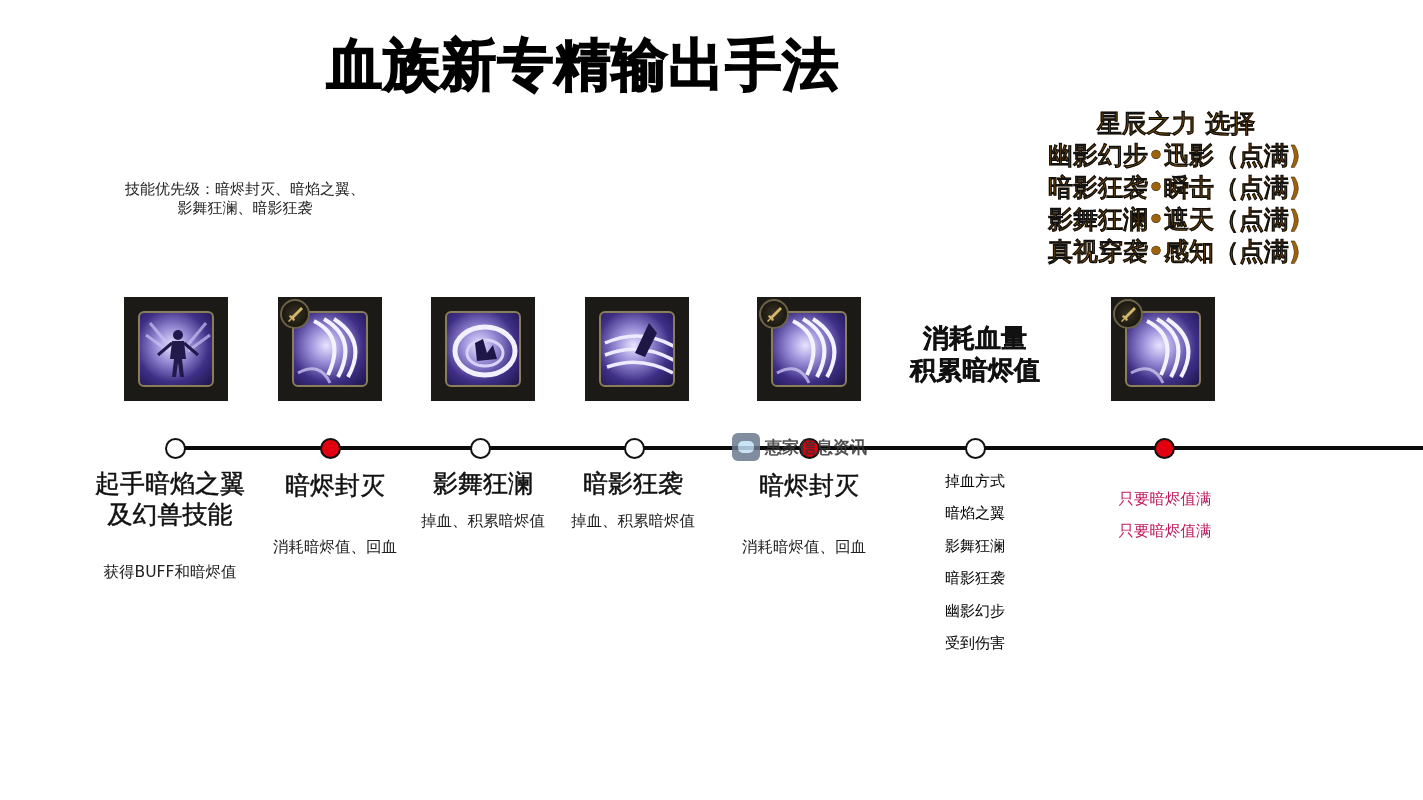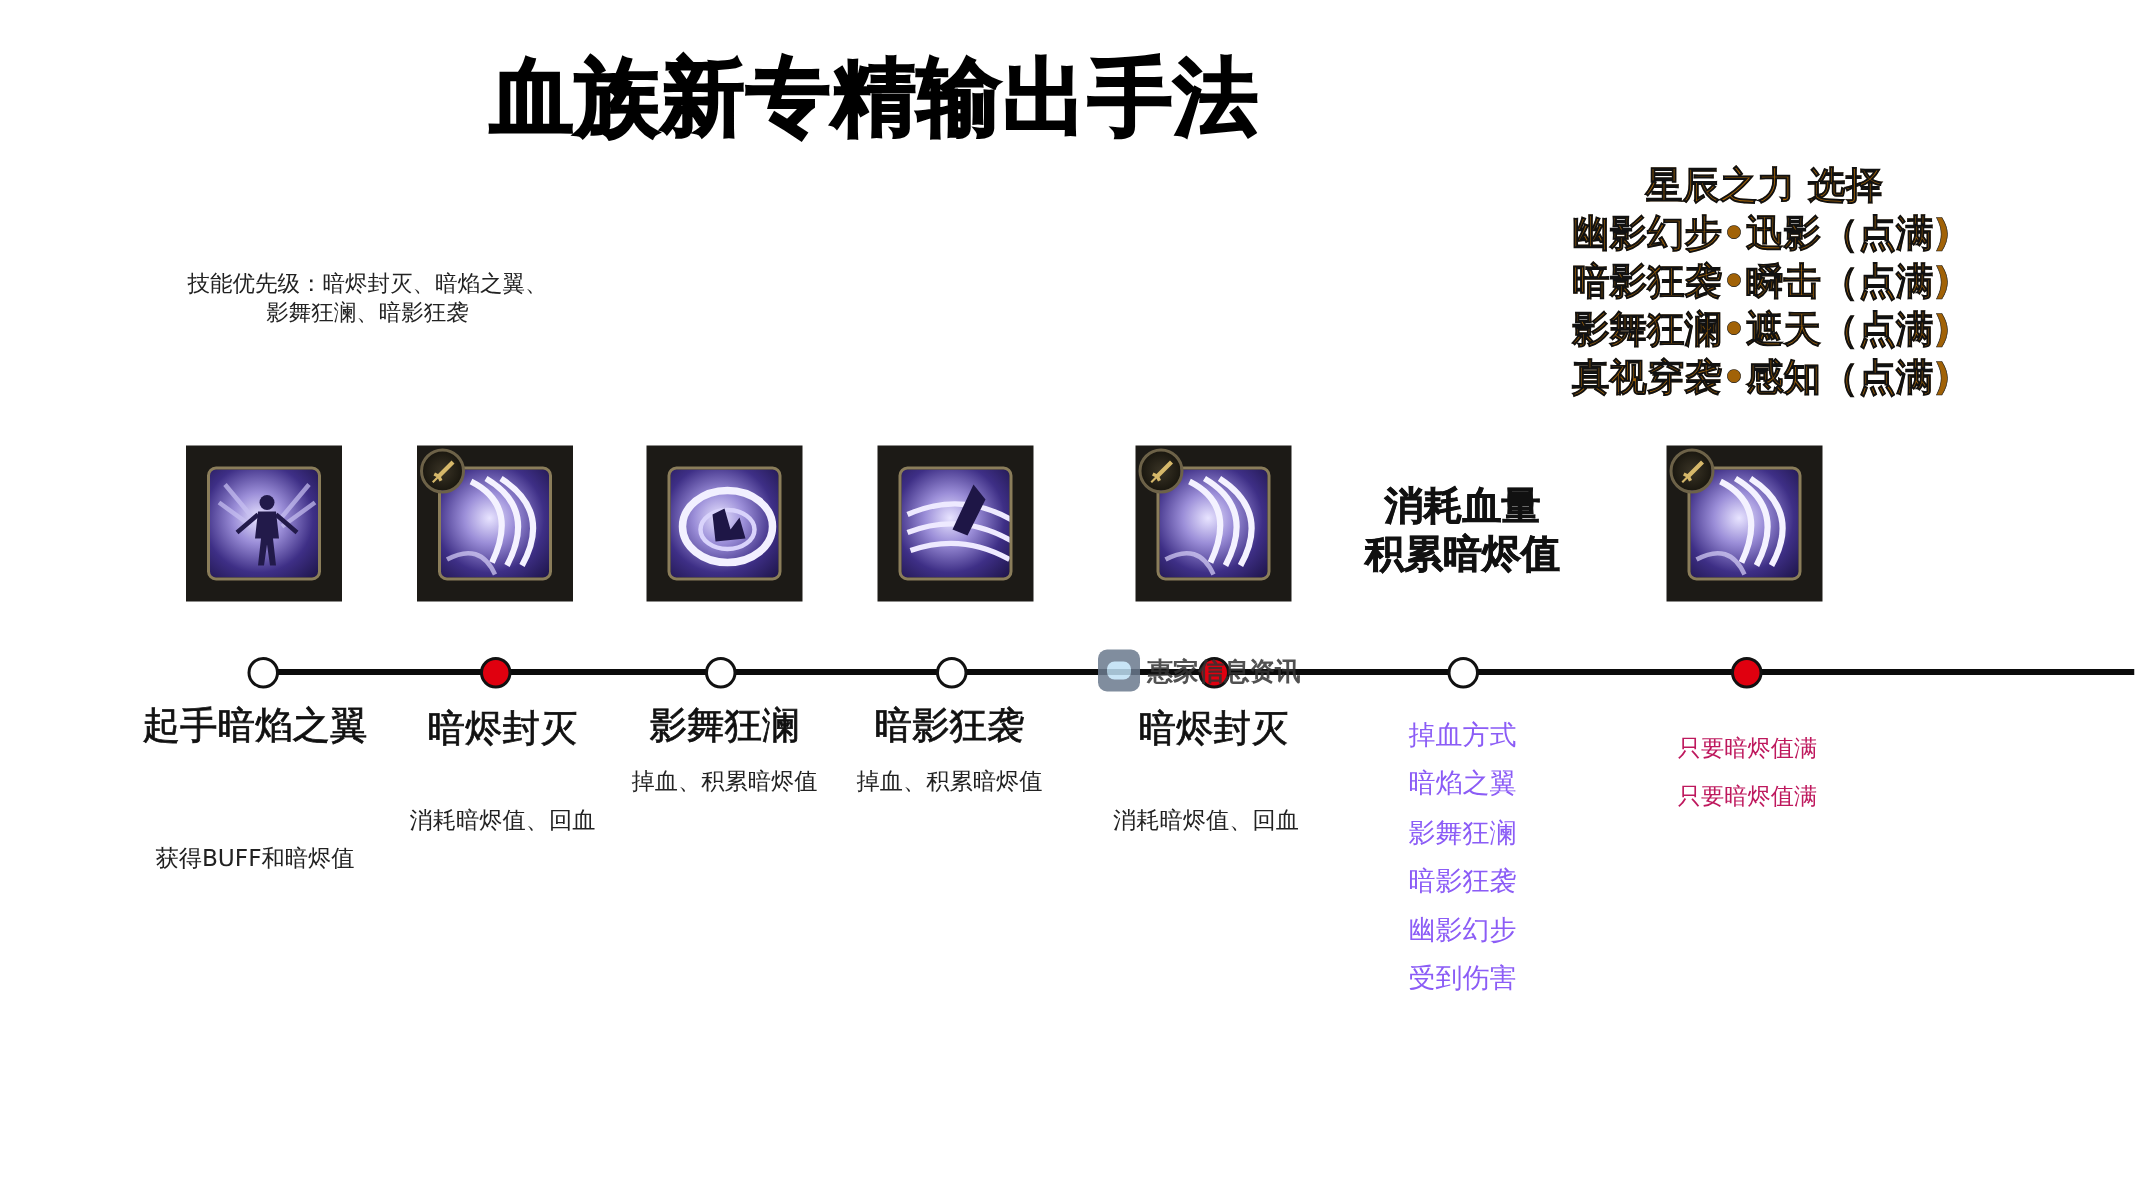--- a/index.html
+++ b/index.html
@@ -53,21 +53,21 @@
     width: 21px; height: 21px; border-radius: 50%; border: 2px solid #111; top: 438px; background: #fff;
   }
   .node.red { background: #e0000f; }
 
   .label-big {
     font-size: 25px; font-weight: 400; text-align: center; line-height: 31px; color: #111;
     -webkit-text-stroke: 0.5px #111; white-space: nowrap;
   }
   .label-small { font-size: 15.5px; text-align: center; color: #222; white-space: nowrap; }
 
-  .drop-list { left: 925px; width: 100px; top: 470px; text-align: center; font-size: 18px; color: #8b5cf6; margin-top: 10px; }
+  .drop-list { left: 925px; width: 100px; top: 470px; text-align: center; font-size: 15px; color: #000000; }
   .drop-list div { height: 32.4px; line-height: 22px; }
   .full-note { left: 1090px; width: 150px; top: 483px; text-align: center; font-size: 15.5px; color: #be185d; line-height: 32px; }
 
   
   .wm { left: 732px; top: 433px; height: 28px; display: flex; align-items: center; opacity: 0.85; }
   .wm-logo { width: 28px; height: 28px; border-radius: 6px; background: #6b7a8e; position: relative; }
   .wm-logo::after { content: ""; position: absolute; left: 6px; top: 8px; width: 16px; height: 12px; border-radius: 5px; background: #bfe0f5; }
   .wm-text { margin-left: 5px; font-size: 17px; font-weight: 700; color: #333; }
 </style>
 </head>
@@ -174,20 +174,21 @@
 <div class="abs node" style="left:965px;"></div>
 <div class="abs node red" style="left:1154px;"></div>
 
 <div class="abs wm">
   <div class="wm-logo"></div>
   <span class="wm-text">惠家信息资讯</span>
 </div>
 
 <div class="abs label-big" style="left:70px; width:200px; top:468px;">
   <div>起手暗焰之翼</div>
+  <div>及幻兽技能</div>
 </div>
 <div class="abs label-small" style="left:70px; width:200px; top:562px;">获得BUFF和暗烬值</div>
 
 <div class="abs label-big" style="left:255px; width:160px; top:470px;">暗烬封灭</div>
 <div class="abs label-small" style="left:255px; width:160px; top:537px;">消耗暗烬值、回血</div>
 
 <div class="abs label-big" style="left:403px; width:160px; top:468px;">影舞狂澜</div>
 <div class="abs label-small" style="left:403px; width:160px; top:511px;">掉血、积累暗烬值</div>
 
 <div class="abs label-big" style="left:553px; width:160px; top:468px;">暗影狂袭</div>

